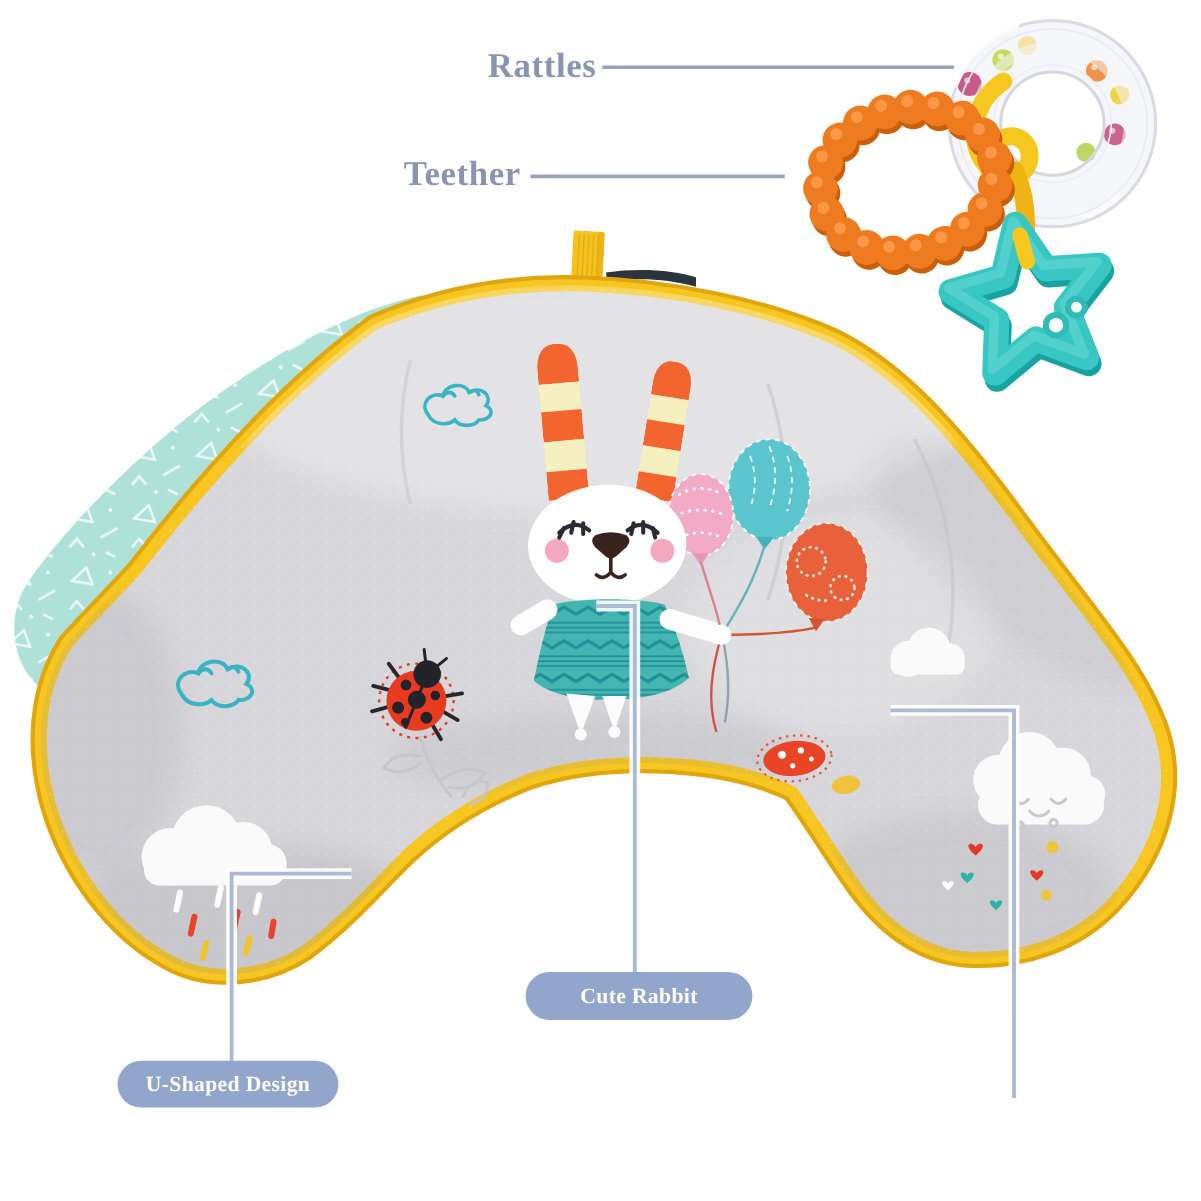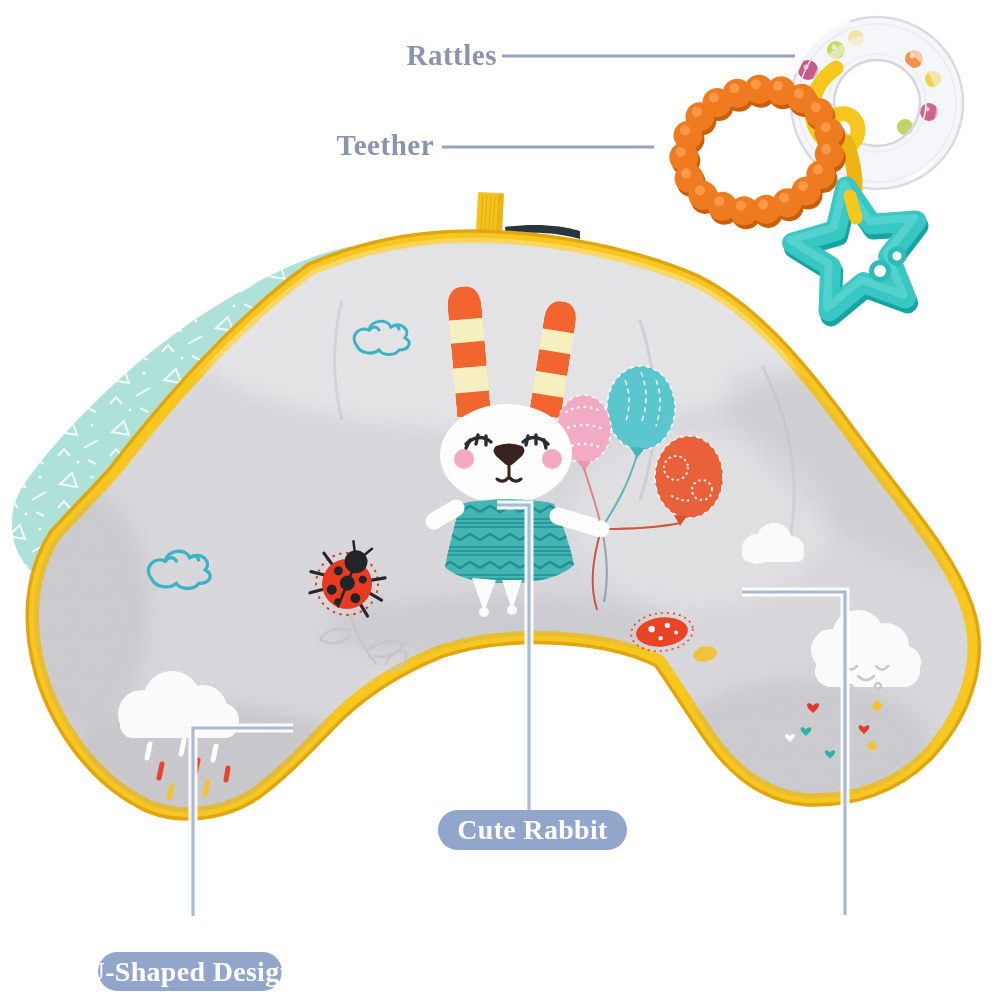--- a/index.html
+++ b/index.html
@@ -5,23 +5,23 @@
   html,body{margin:0;padding:0;background:#ffffff;}
   #stage{position:relative;width:1001px;height:1001px;overflow:hidden;background:#fff;
          font-family:Liberation Serif, serif;}
   #scene{position:absolute;left:0;top:0;}
   .toplabel{position:absolute;color:#8a94b0;font-size:29px;font-weight:700;
             letter-spacing:.5px;white-space:nowrap;}
   .lbl-rattles{top:39px;right:504px;}
   .lbl-teether{top:129px;right:567px;margin-left:40px;}
   .pill{position:absolute;background:#91a6ca;color:#ffffff;border-radius:20px;
         display:flex;align-items:center;justify-content:center;
-        font-size:28px;font-weight:700;letter-spacing:.3px;white-space:nowrap;}
+        font-size:18px;font-weight:700;letter-spacing:.3px;white-space:nowrap;}
   .pill-cute-rabbit{left:438px;top:810px;width:189px;height:40px;}
-  .pill-u-shaped{left:98px;top:952px;width:184px;height:39px;}
+  .pill-u-shaped{left:98px;top:884px;width:184px;height:39px;}
   .pill-soft-cotton{left:753px;top:915px;width:182px;height:39px;}
 </style>
 </head>
 <body>
 
 <div id="stage">
 
 <svg id="scene" width="1001" height="1001" viewBox="0 0 1001 1001">
   <defs>
     <clipPath id="pillowClip">

